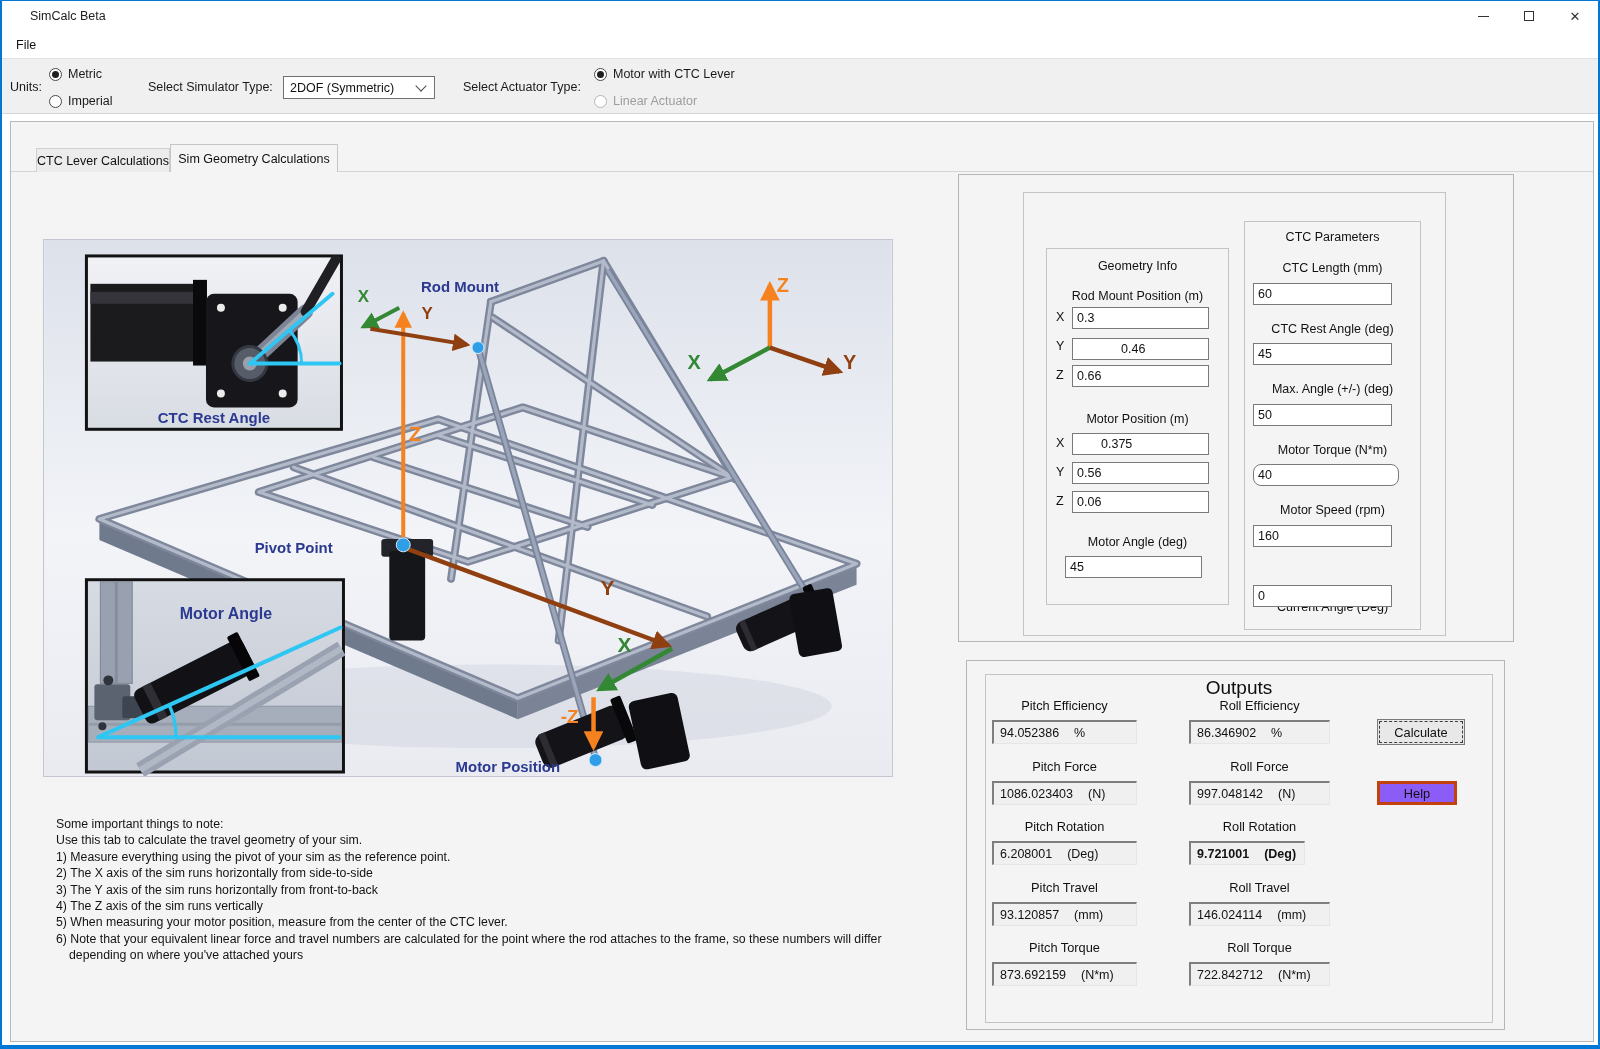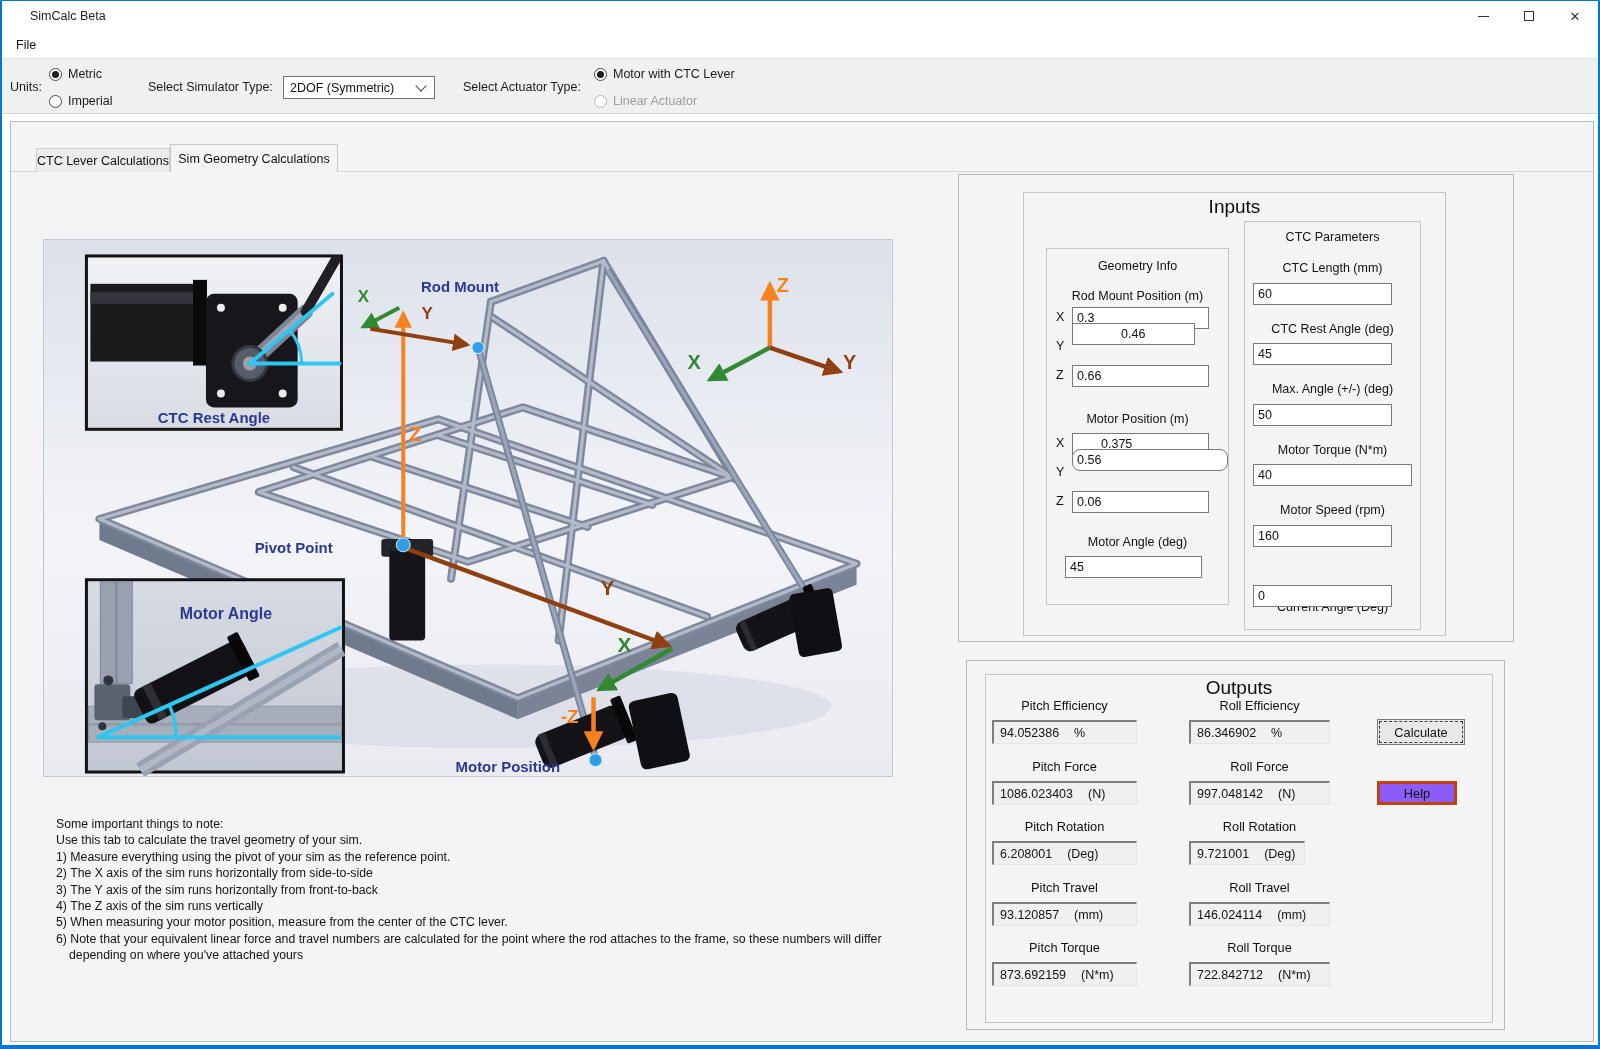--- a/index.html
+++ b/index.html
@@ -286,54 +286,53 @@
       <div class="note-line">3) The Y axis of the sim runs horizontally from front-to-back</div>
       <div class="note-line">4) The Z axis of the sim runs vertically</div>
       <div class="note-line">5) When measuring your motor position, measure from the center of the CTC lever.</div>
       <div class="note-line">6) Note that your equivalent linear force and travel numbers are calculated for the point where the rod attaches to the frame, so these numbers will differ</div>
       <div class="note-line cont">depending on where you've attached yours</div>
     </div>
 
     <div class="panel-frame" style="left:947px;top:52px;width:556px;height:468px;"></div>
 
     <div class="group" style="left:1012px;top:70px;width:423px;height:444px;">
-      <div class="big-title" style="top:3px;">Inputs</div>
 
       <div class="group" style="left:22px;top:55px;width:183px;height:357px;">
         <div class="group-title" style="top:10px;">Geometry Info</div>
         <div class="fld-label" style="top:40px;">Rod Mount Position (m)</div>
         <span class="axis-lbl" style="left:9px;top:61px;">X</span>
         <input class="txt" style="left: 25px; top: 58px; width: 137px;" value="0.3">
         <span class="axis-lbl" style="left:9px;top:90px;">Y</span>
-        <input class="txt" style="left: 25px; top: 74px; width: 123px; padding-left: 48px;" value="0.46">
+        <input class="txt" style="left: 25px; top: 89px; width: 137px; padding-left: 48px;" value="0.46">
         <span class="axis-lbl" style="left:9px;top:119px;">Z</span>
         <input class="txt" style="left: 25px; top: 116px; width: 137px;" value="0.66">
 
         <div class="fld-label" style="top:163px;">Motor Position (m)</div>
         <span class="axis-lbl" style="left:9px;top:187px;">X</span>
         <input class="txt" style="left: 25px; top: 184px; width: 137px; padding-left: 28px;" value="0.375">
         <span class="axis-lbl" style="left:9px;top:216px;">Y</span>
-        <input class="txt" style="left: 25px; top: 200px; width: 156px; border-radius: 8px;" value="0.56">
+        <input class="txt" style="left: 25px; top: 213px; width: 137px;" value="0.56">
         <span class="axis-lbl" style="left:9px;top:245px;">Z</span>
         <input class="txt" style="left: 25px; top: 242px; width: 137px;" value="0.06">
 
         <div class="fld-label" style="top:286px;">Motor Angle (deg)</div>
         <input class="txt" style="left: 18px; top: 307px; width: 137px;" value="45">
       </div>
 
       <div class="group" style="left:220px;top:28px;width:177px;height:409px;">
         <div class="group-title" style="top:8px;">CTC Parameters</div>
         <div class="fld-label" style="top:39px;">CTC Length (mm)</div>
         <input class="txt" style="left: 8px; top: 61px; width: 139px;" value="60">
         <div class="fld-label" style="top:100px;">CTC Rest Angle (deg)</div>
         <input class="txt" style="left: 8px; top: 121px; width: 139px;" value="45">
         <div class="fld-label" style="top:160px;">Max. Angle (+/-) (deg)</div>
         <input class="txt" style="left: 8px; top: 182px; width: 139px;" value="50">
         <div class="fld-label" style="top:221px;">Motor Torque (N*m)</div>
-        <input class="txt" style="left: 8px; top: 242px; width: 159px;" value="40">
+        <input class="txt" style="left: 8px; top: 242px; width: 146px; border-radius: 8px;" value="40">
         <div class="fld-label" style="top:281px;">Motor Speed (rpm)</div>
         <input class="txt" style="left: 8px; top: 303px; width: 139px;" value="160">
         <div class="fld-label" style="top:342px;margin-top:36px;">Current Angle (Deg)</div>
         <input class="txt" style="left: 8px; top: 363px; width: 139px;" value="0">
       </div>
     </div>
 
     <div class="panel-frame" style="left:955px;top:538px;width:539px;height:370px;"></div>
 
     <div class="group" style="left:974px;top:552px;width:508px;height:349px;">
@@ -360,21 +359,21 @@
           <span class="v">997.048142</span>
           <span class="u">(N)</span>
         </div>
 
       <div class="outcell-label" style="left:6px;top:144px;width:145px;">Pitch Rotation</div>
       <div class="outbox" style="left:6px;top:166px;width:145px;">
           <span class="v">6.208001</span>
           <span class="u">(Deg)</span>
         </div>
       <div class="outcell-label" style="left:203px;top:144px;width:141px;">Roll Rotation</div>
-      <div class="outbox" style="left:203px;top:166px;width:116px;">
+      <div class="outbox" style="left:203px;top:166px;width:116px;font-weight:bold;">
           <span class="v">9.721001</span>
           <span class="u">(Deg)</span>
         </div>
 
       <div class="outcell-label" style="left:6px;top:205px;width:145px;">Pitch Travel</div>
       <div class="outbox" style="left:6px;top:227px;width:145px;">
           <span class="v">93.120857</span>
           <span class="u">(mm)</span>
         </div>
       <div class="outcell-label" style="left:203px;top:205px;width:141px;">Roll Travel</div>

